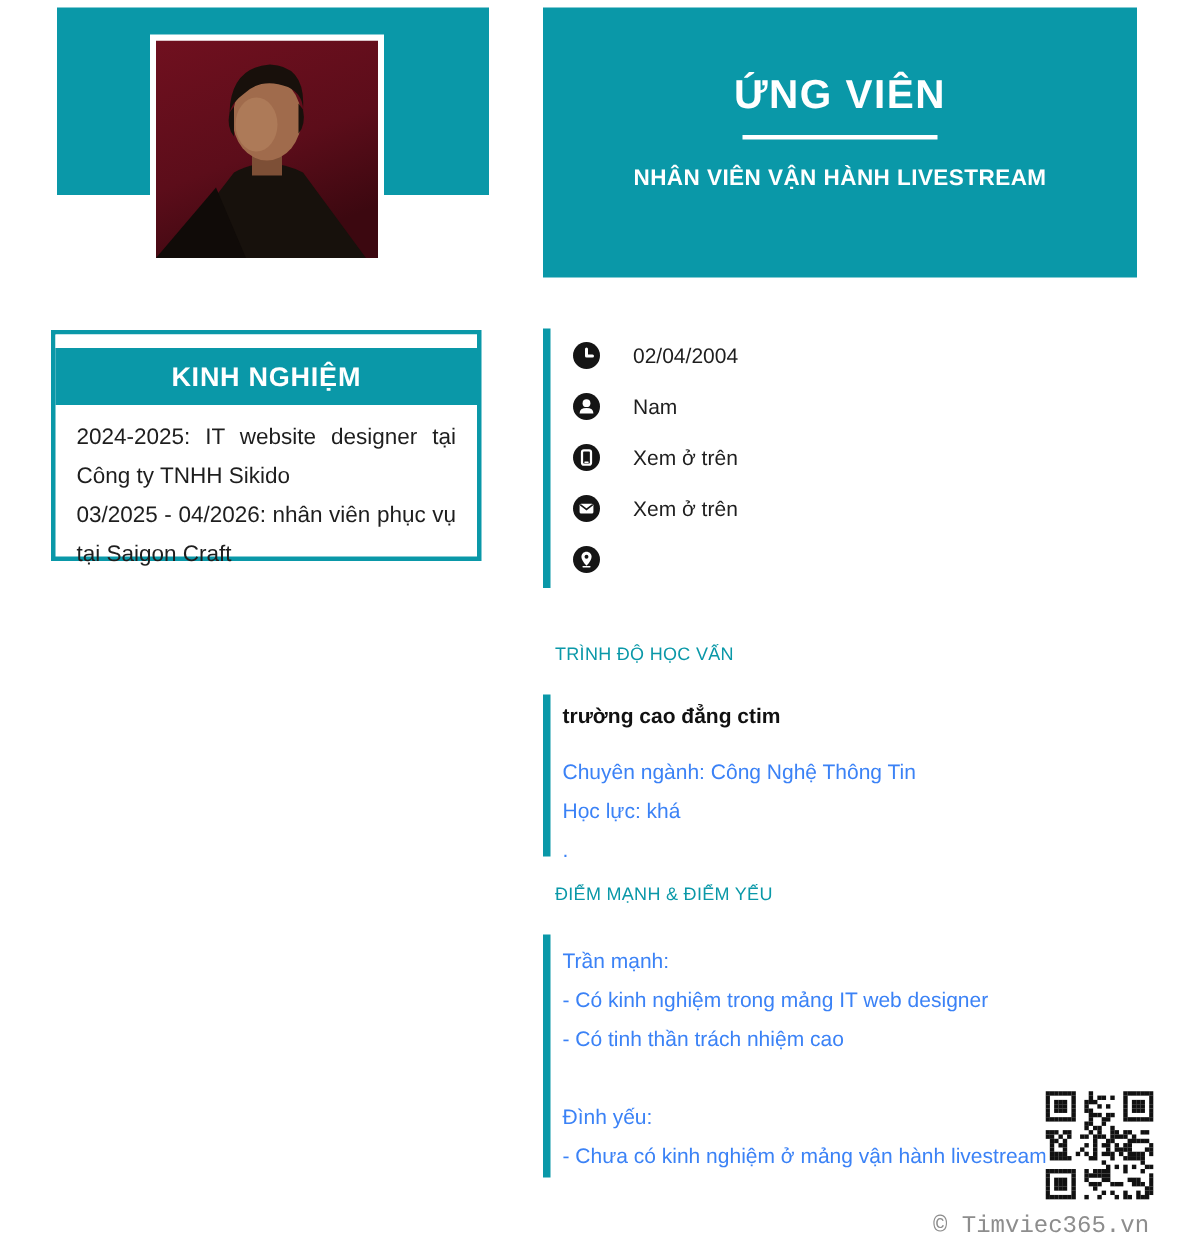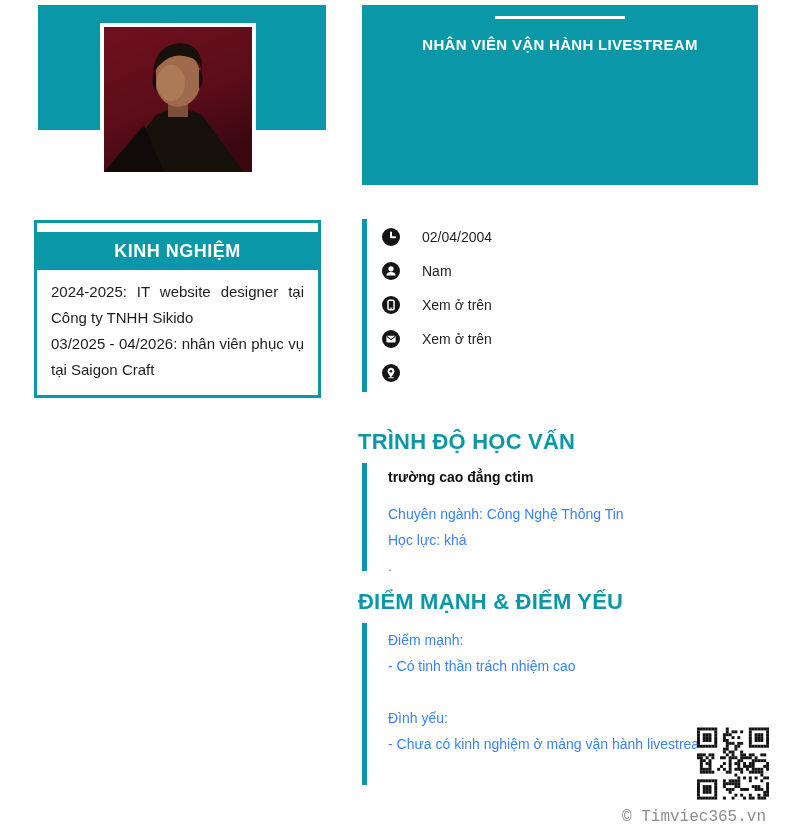--- a/index.html
+++ b/index.html
@@ -13,21 +13,21 @@
   .left-band {
     position:absolute; left:38px; top:5px; width:288px; height:125px;
     background:var(--accent);
   }
   .photo-frame {
     position:absolute; left:100px; top:23px; width:156px; height:153px;
     background:#fff; padding:4px;
   }
   .photo-frame svg { display:block; width:100%; height:100%; }
   .exp-box {
-    position:absolute; left:34px; top:220px; width:287px; height:178px;
+    position:absolute; left:34px; top:220px; width:287px; height:154px;
     border:3px solid var(--accent); background:#fff;
   }
   .exp-box .strip { height:9px; background:#fff; }
   .exp-header {
     height:38px; background:var(--accent); color:#fff;
     font-weight:bold; font-size:18px; letter-spacing:.5px;
     display:flex; align-items:center; justify-content:center;
   }
   .exp-content {
     padding:9px 14px 0 14px; font-size:15px; line-height:26px;
@@ -45,29 +45,29 @@
   .details {
     position:absolute; left:362px; top:219px; width:396px;
     border-left:5px solid var(--accent); padding:6px 0 0 15px;
   }
   .d-row { display:flex; align-items:flex-start; margin-bottom:10px; }
   .d-row .ic { flex:0 0 18px; width:18px; height:18px; margin-top:3px; }
   .d-row .ic svg { display:block; width:18px; height:18px; }
   .d-text { margin-left:22px; font-size:14px; line-height:24px; color:#1e1e1e; max-width:282px; }
 
   .sec-heading {
-    position:absolute; left:358px; color:var(--accent);
-    font-size:22px; font-weight:bold; letter-spacing:.2px;
+    position:absolute; left:370px; color:var(--accent);
+    font-size:12px; font-weight:normal; letter-spacing:.2px;
   }
   .sec-heading.edu { top:429px; }
   .sec-heading.sw  { top:589px; }
 
   .block {
     position:absolute; left:362px; width:396px;
-    border-left:5px solid var(--accent); padding-left:21px;
+    border-left:5px solid var(--accent); padding-left:8px;
   }
   .block.edu { top:463px; height:108px; padding-top:5px; }
   .block.sw  { top:623px; height:162px; padding-top:4px; }
   .school { font-size:14px; font-weight:bold; color:#111; line-height:18px; margin-bottom:15px; }
   .b-line { font-size:14px; line-height:26px; color:#3b82f6; min-height:26px; white-space:nowrap; }
 
   .qr {
     position:absolute; left:697px; top:727px; width:72px; height:73px;
     background:#fff; z-index:5;
   }
@@ -109,20 +109,21 @@
   <div class="exp-box">
     <div class="strip"></div>
     <div class="exp-header">KINH NGHIỆM</div>
     <div class="exp-content">
       <div>2024-2025: IT website designer tại Công ty TNHH Sikido</div>
       <div>03/2025 - 04/2026: nhân viên phục vụ tại Saigon Craft</div>
     </div>
   </div>
 
   <div class="r-header">
+    <div class="r-title">ỨNG VIÊN</div>
     <div class="r-underline"></div>
     <div class="r-subtitle">NHÂN VIÊN VẬN HÀNH LIVESTREAM</div>
   </div>
 
   <div class="details">
     <div class="d-row">
       <span class="ic">
         <svg viewBox="0 0 18 18">
             <circle cx="9" cy="9" r="9" fill="#151515"></circle>
             <path d="M9 4.6 V9.3 H13" stroke="#fff" stroke-width="2" fill="none" stroke-linecap="round" stroke-linejoin="round"></path>
@@ -175,21 +176,22 @@
   <div class="sec-heading edu">TRÌNH ĐỘ HỌC VẤN</div>
   <div class="block edu">
     <div class="school">trường cao đẳng ctim</div>
     <div class="b-line">Chuyên ngành: Công Nghệ Thông Tin</div>
     <div class="b-line">Học lực: khá</div>
     <div class="b-line">.</div>
   </div>
 
   <div class="sec-heading sw">ĐIỂM MẠNH &amp; ĐIỂM YẾU</div>
   <div class="block sw">
-    <div class="b-line">Điểm mạnh:</div>
+    <div class="b-line">Trần mạnh:</div>
+    <div class="b-line">- Có kinh nghiệm trong mảng IT web designer</div>
     <div class="b-line">- Có tinh thần trách nhiệm cao</div>
     <div class="b-line"></div>
     <div class="b-line">Đình yếu:</div>
     <div class="b-line">- Chưa có kinh nghiệm ở mảng vận hành livestream</div>
   </div>
 
   <div class="qr">
     <svg id="qr" viewBox="0 0 25 25">
         <rect x="0" y="0" width="1.02" height="1.02" fill="#111"></rect>
         <rect x="1" y="0" width="1.02" height="1.02" fill="#111"></rect>

